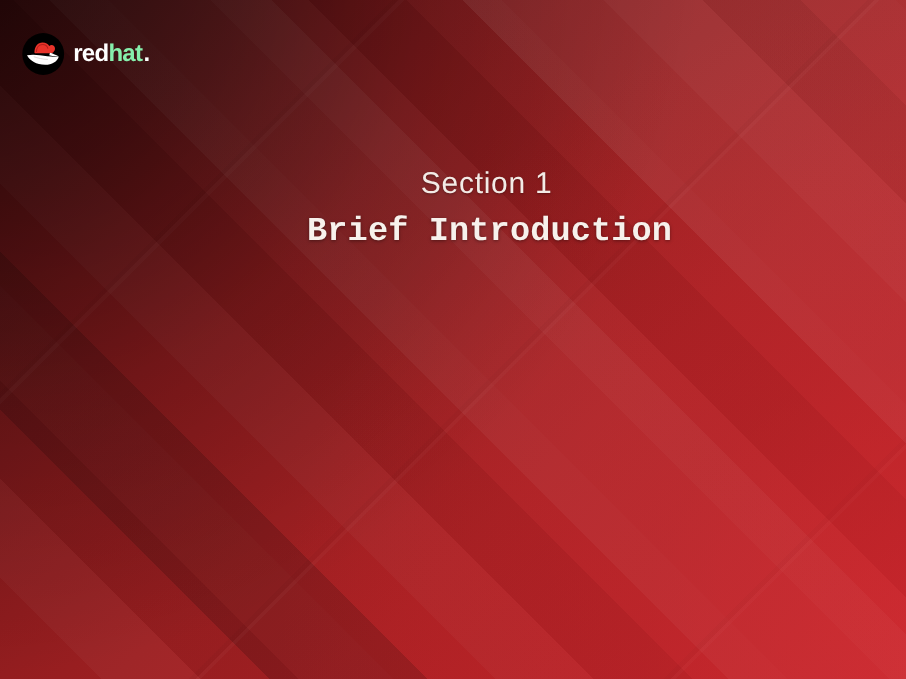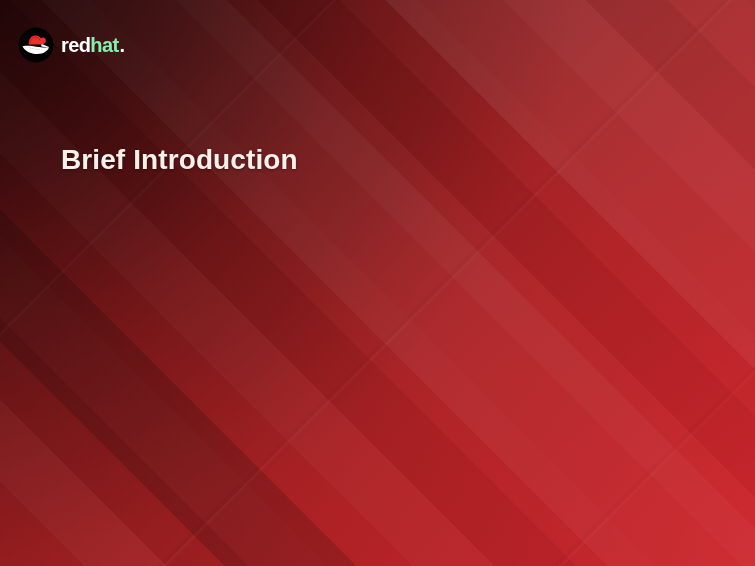--- a/index.html
+++ b/index.html
@@ -8,20 +8,21 @@
     background: #222;
   }
 
   #slide {
     position: relative;
     width: 755px;
     height: 566px;
     overflow: hidden;
     font-family: "Liberation Sans", sans-serif;
     background: #7d1a1a;
+    text-align: center;
     -webkit-font-smoothing: antialiased;
   }
 
   
 
   .bg-layer {
     position: absolute;
     inset: 0;
     pointer-events: none;
   }
@@ -148,21 +149,21 @@
     font-size: 25px;
     line-height: 34px;
     letter-spacing: 0.6px;
     text-shadow: 0 1px 2px rgba(0, 0, 0, 0.35);
   }
 
   #section-title {
     margin-left: 61px;
     margin-top: 6px;
     color: #f7f1ec;
-    font-family: Liberation Sans, sans-serif;
+    font-family: Liberation Mono, monospace;
     font-weight: bold;
     font-size: 28px;
     line-height: 36px;
     letter-spacing: 0.1px;
     text-shadow: 0 1px 3px rgba(0, 0, 0, 0.40);
   }
 </style>
 </head>
 <body>
 
@@ -192,16 +193,17 @@
     </svg>
 
     <span class="wordmark">
       <span class="wm-red">red</span>
         <span class="wm-hat">hat</span>
         <span class="wm-dot">.</span>
     </span>
   </div>
 
   <div id="title-block">
+    <div id="section-label">Section 1</div>
     <div id="section-title">Brief Introduction</div>
   </div>
 
 </div>
 
 </body></html>

